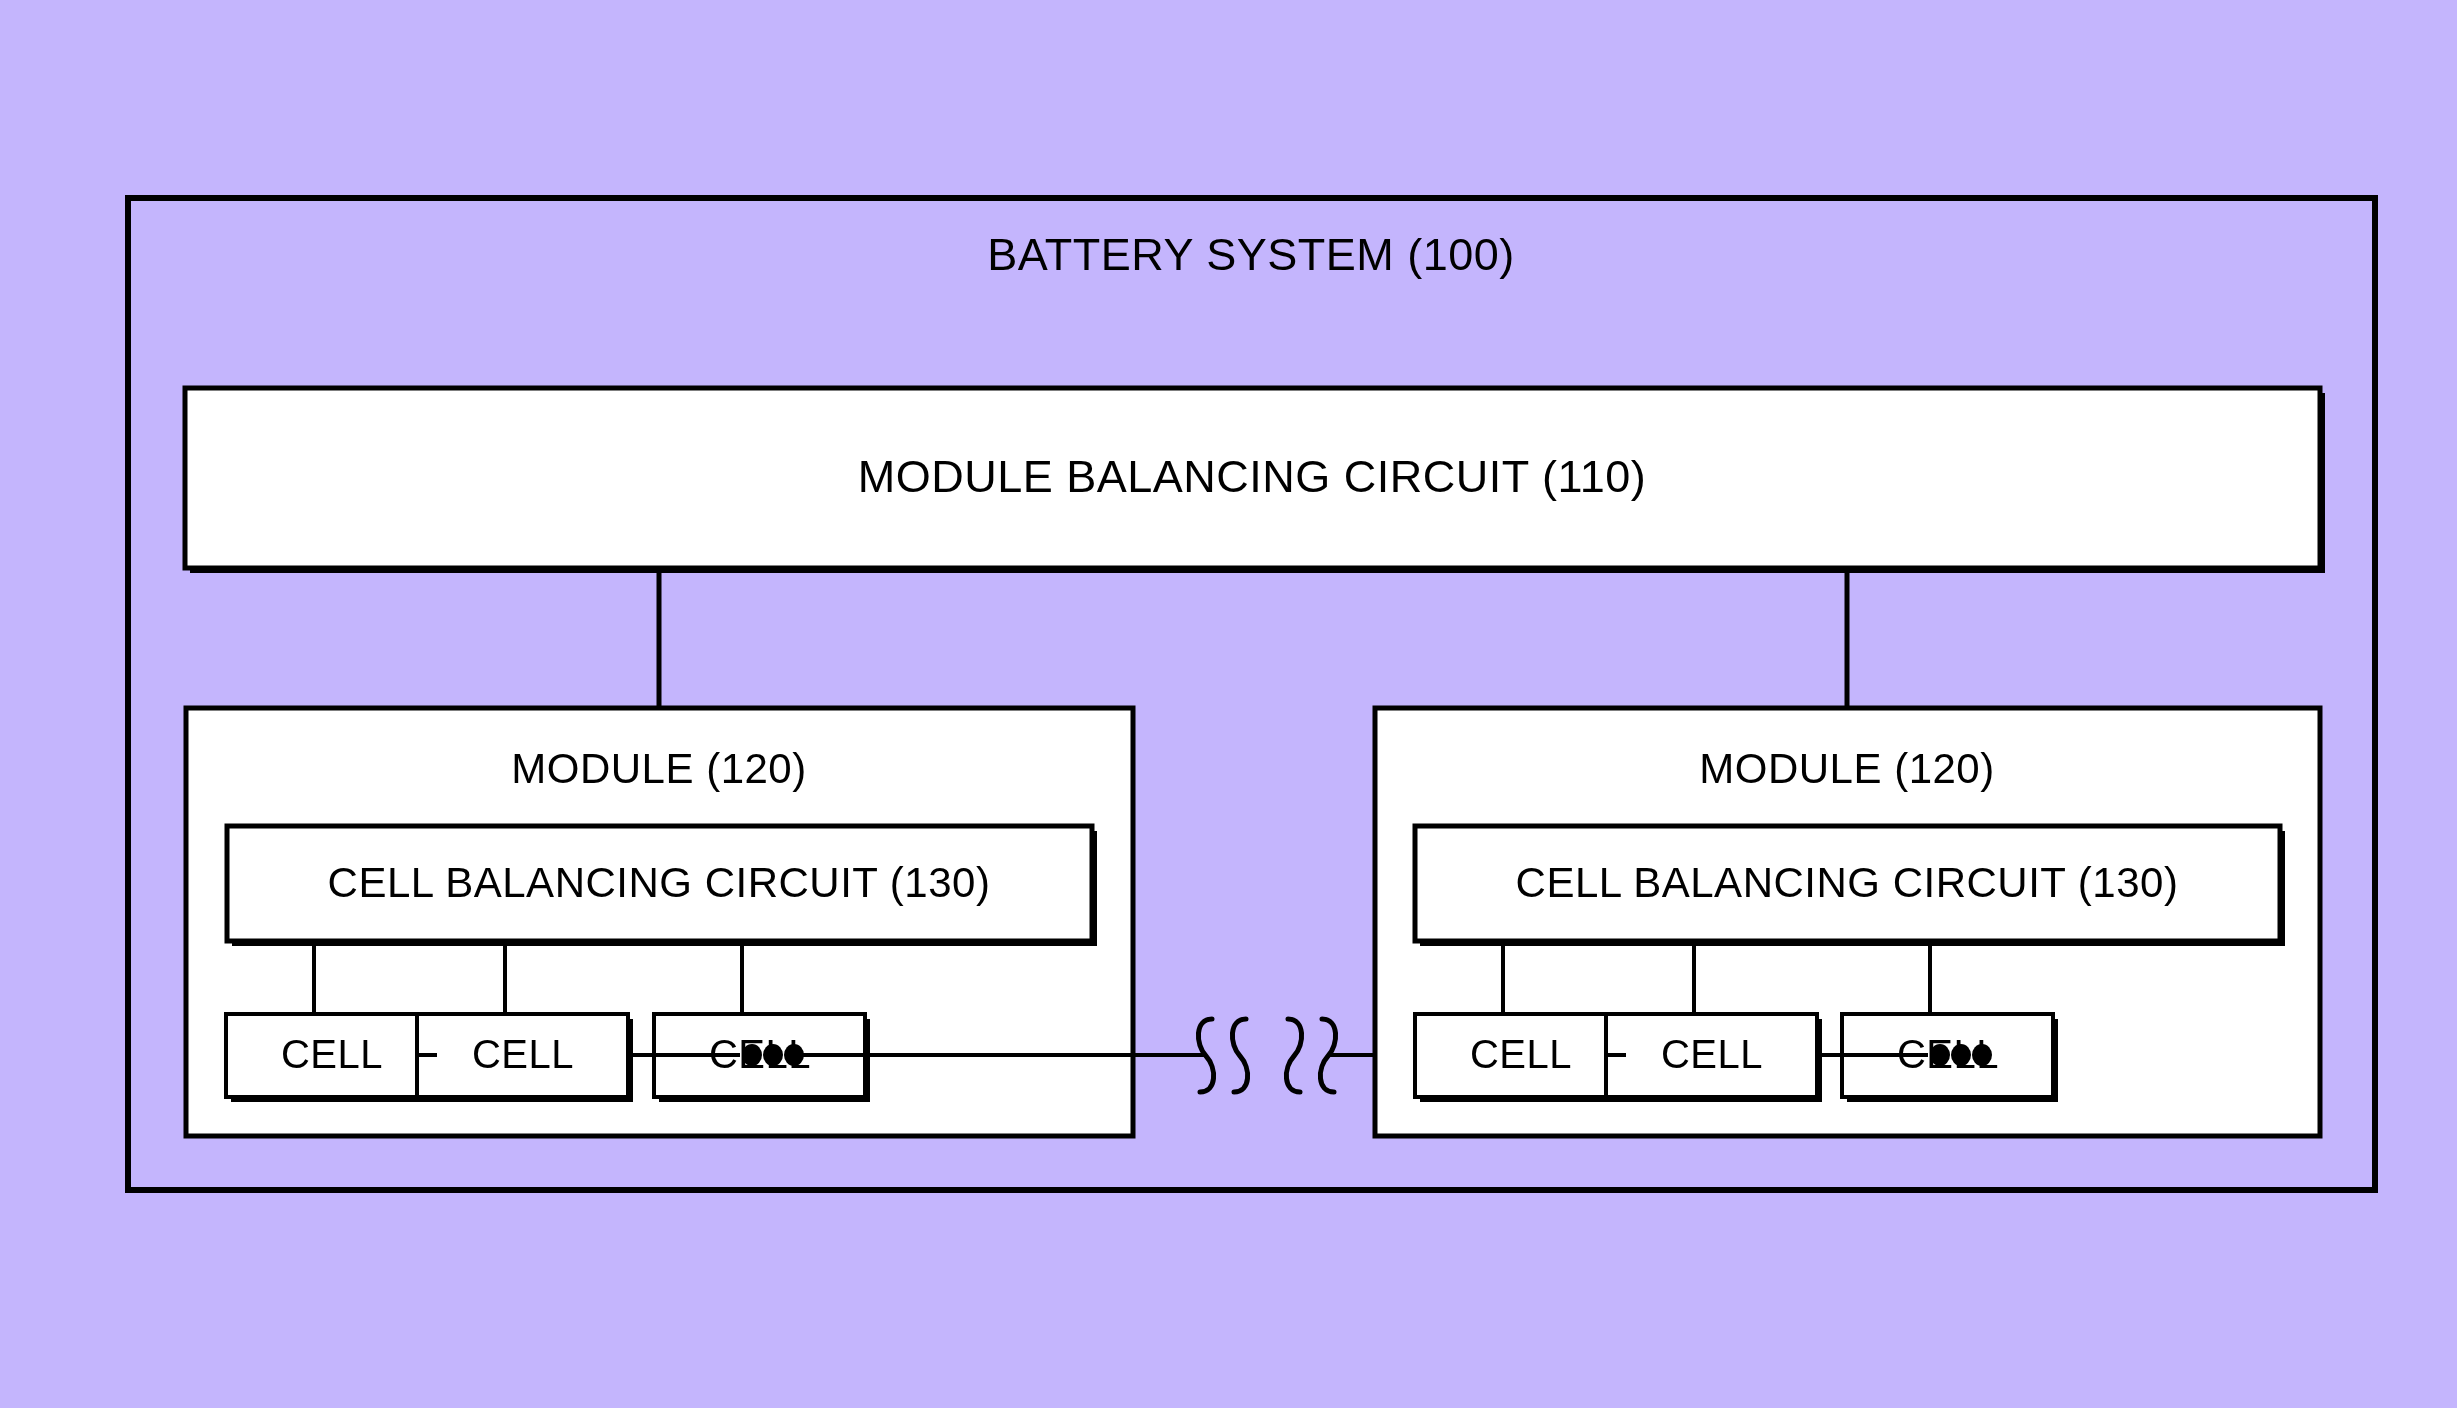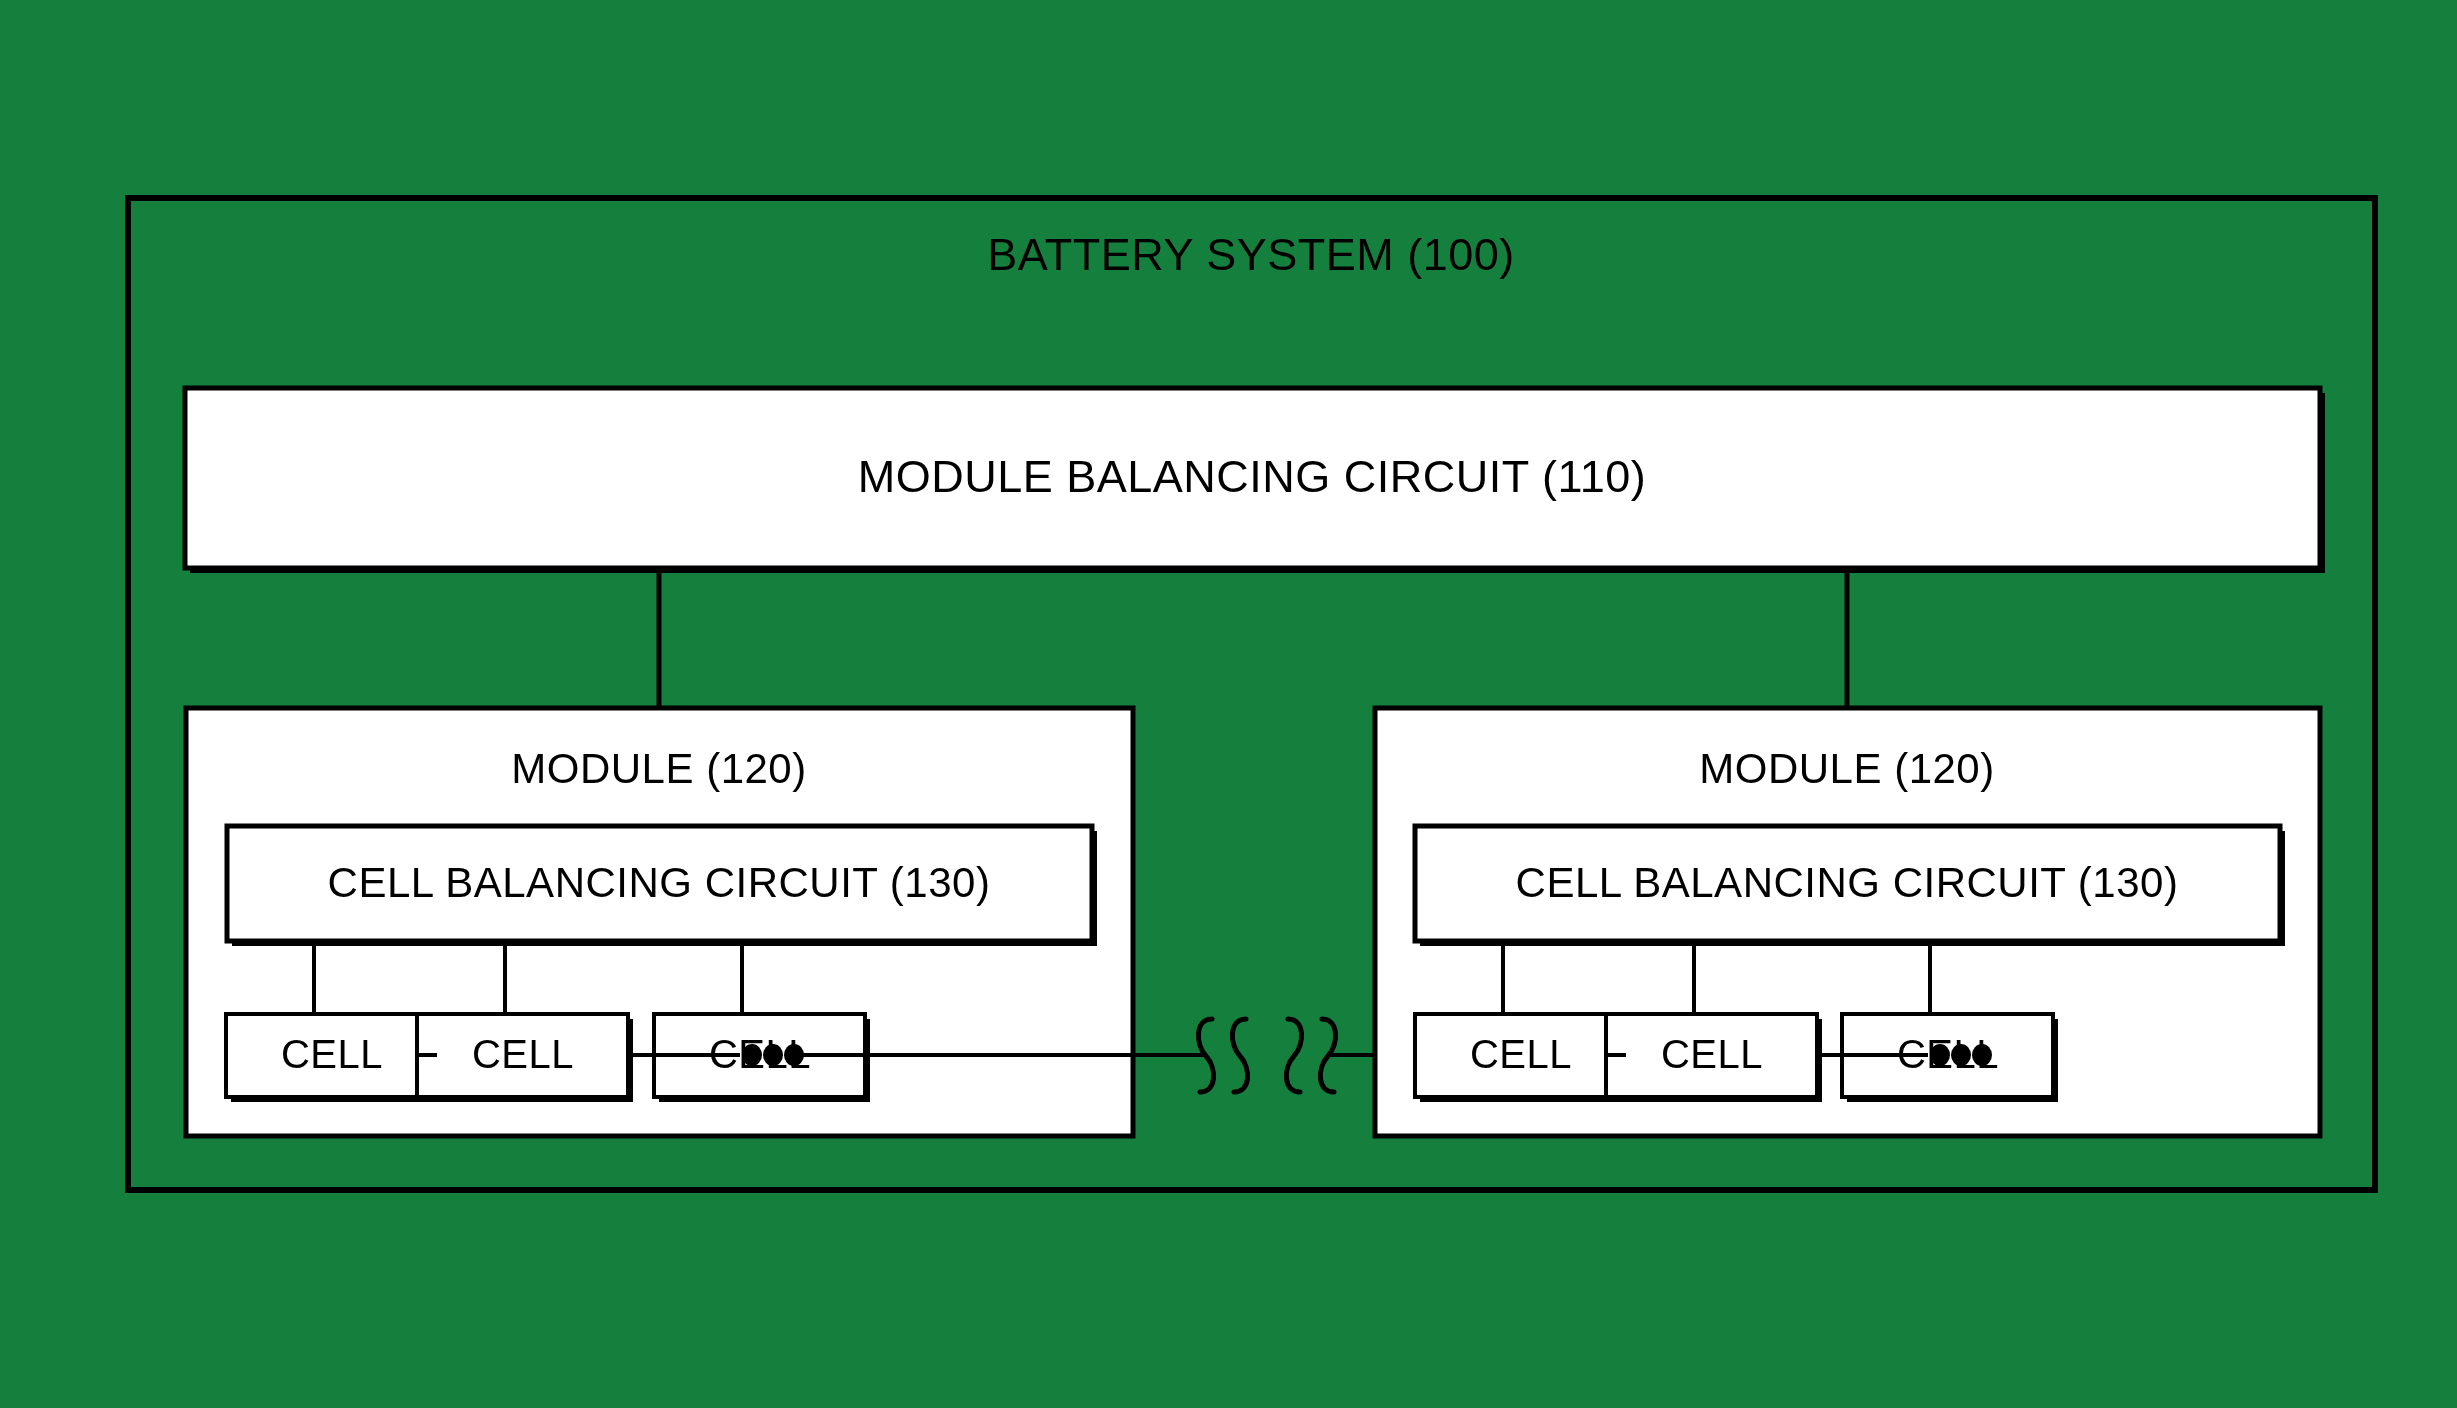--- a/index.html
+++ b/index.html
@@ -9,21 +9,21 @@
     background: #ffffff;
   }
   body {
     font-family: "Liberation Sans", sans-serif;
     color: #000000;
   }
   #figure-root {
     position: relative;
     width: 2457px;
     height: 1408px;
-    background: #15803d;
+    background: #c4b5fd;
     overflow: hidden;
   }
   #figure-svg {
     position: absolute;
     top: 0;
     left: 0;
     width: 2457px;
     height: 1408px;
     display: block;
   }

